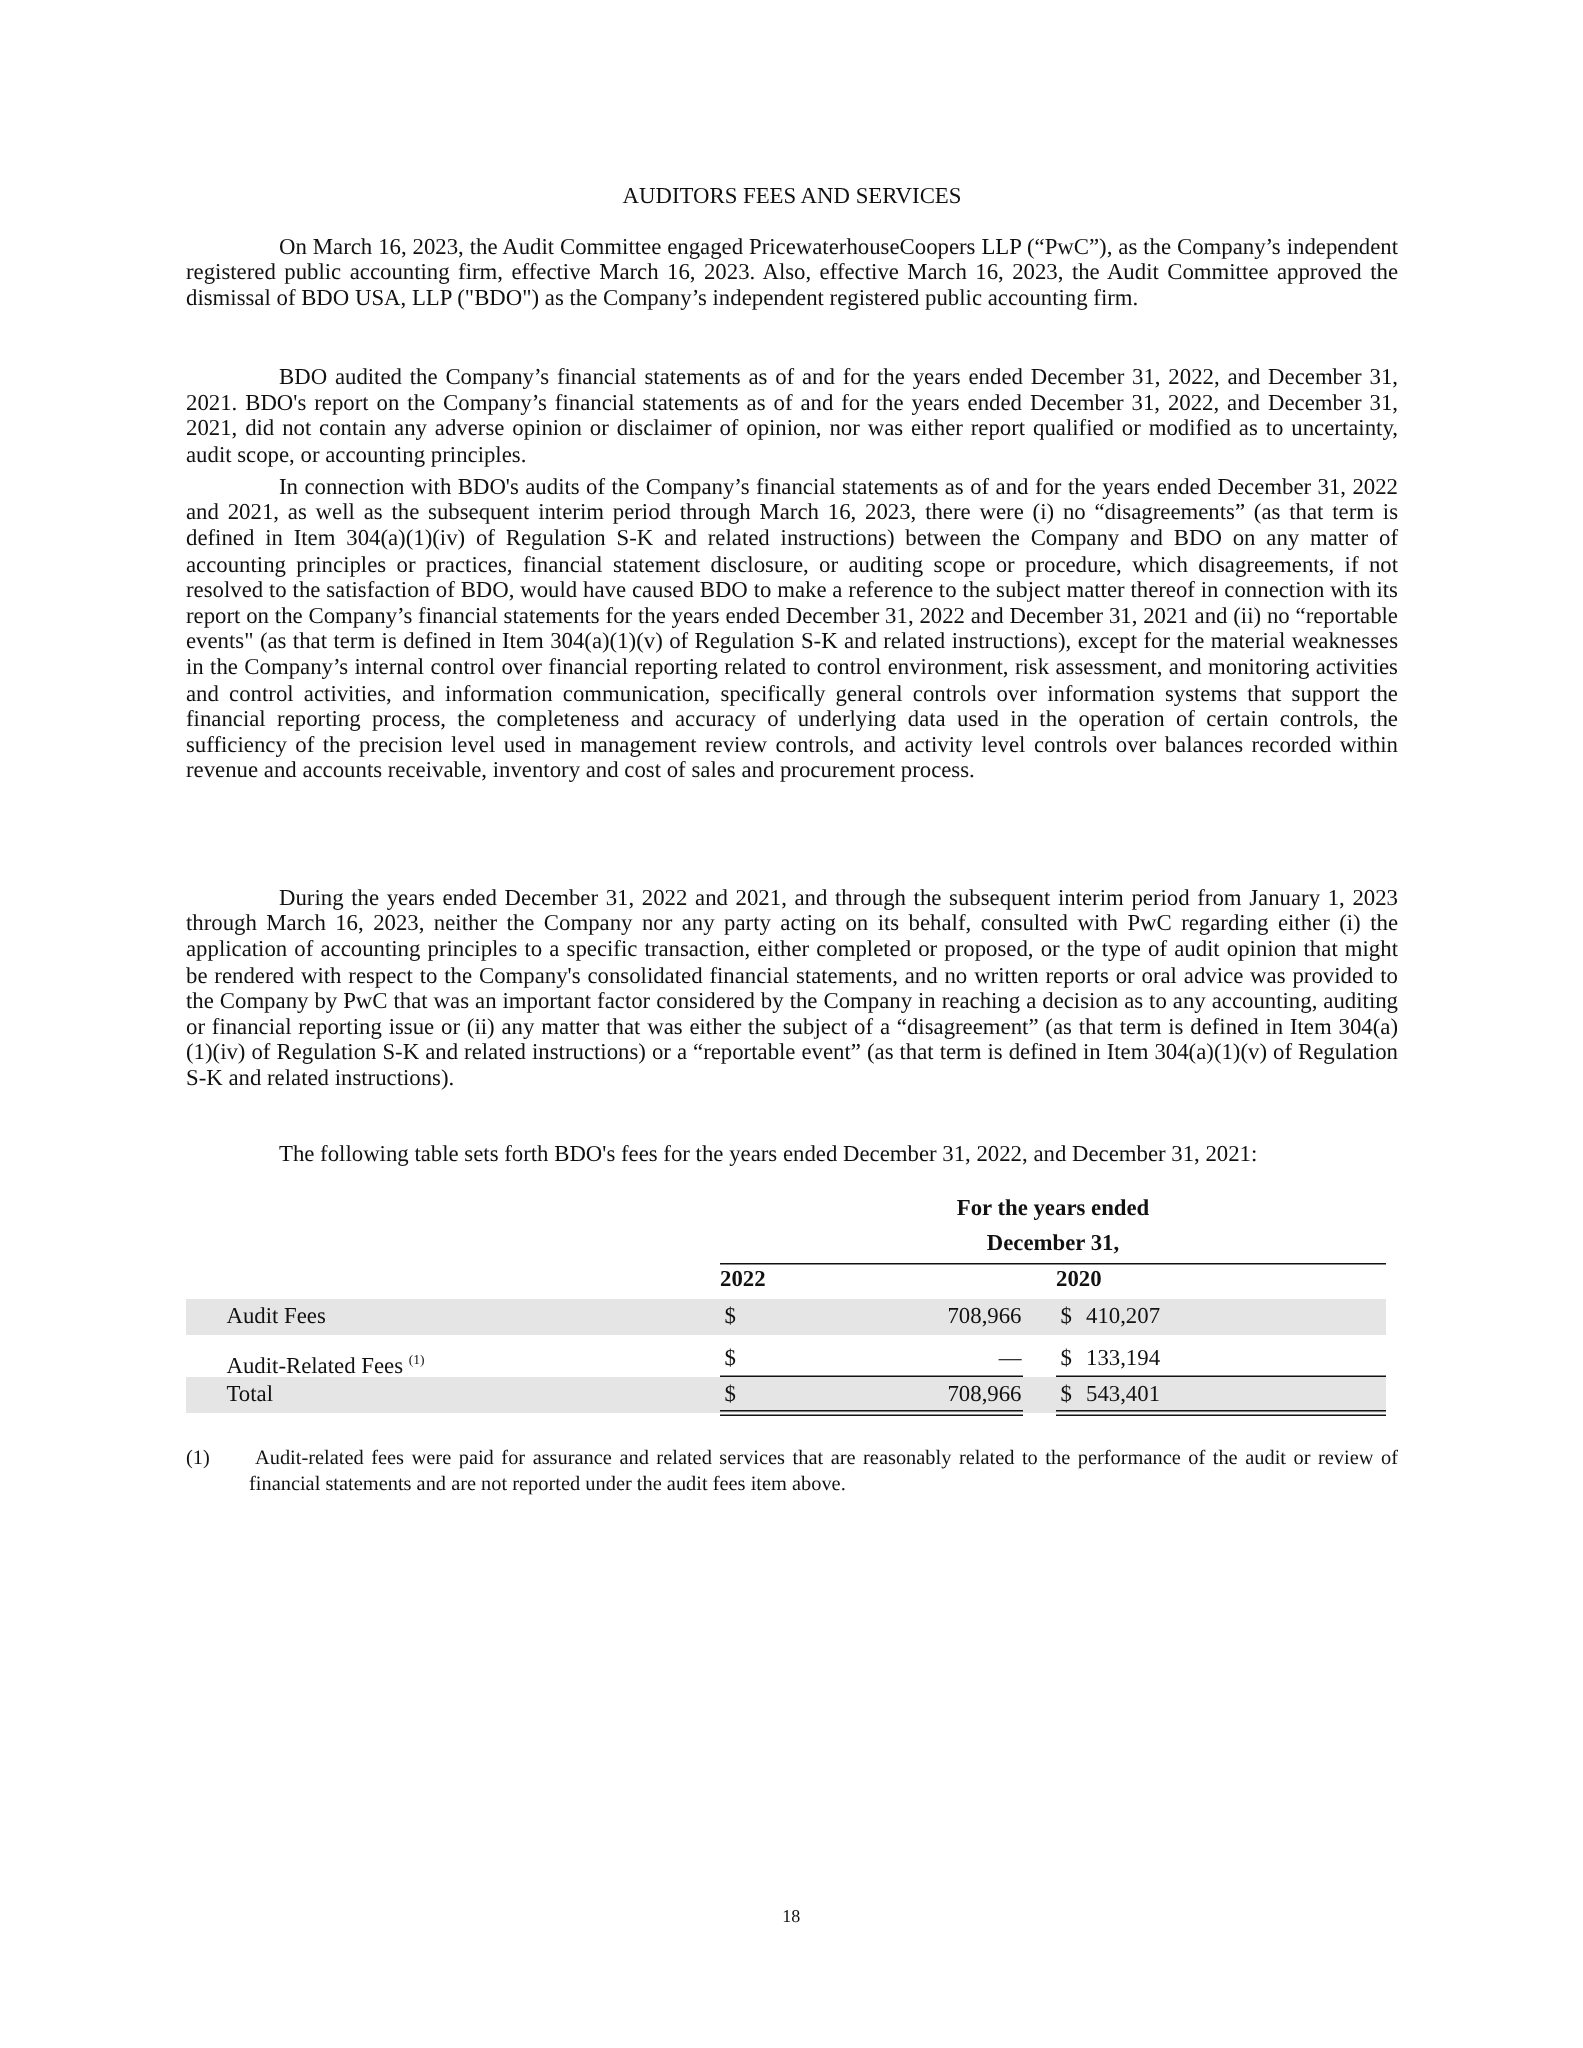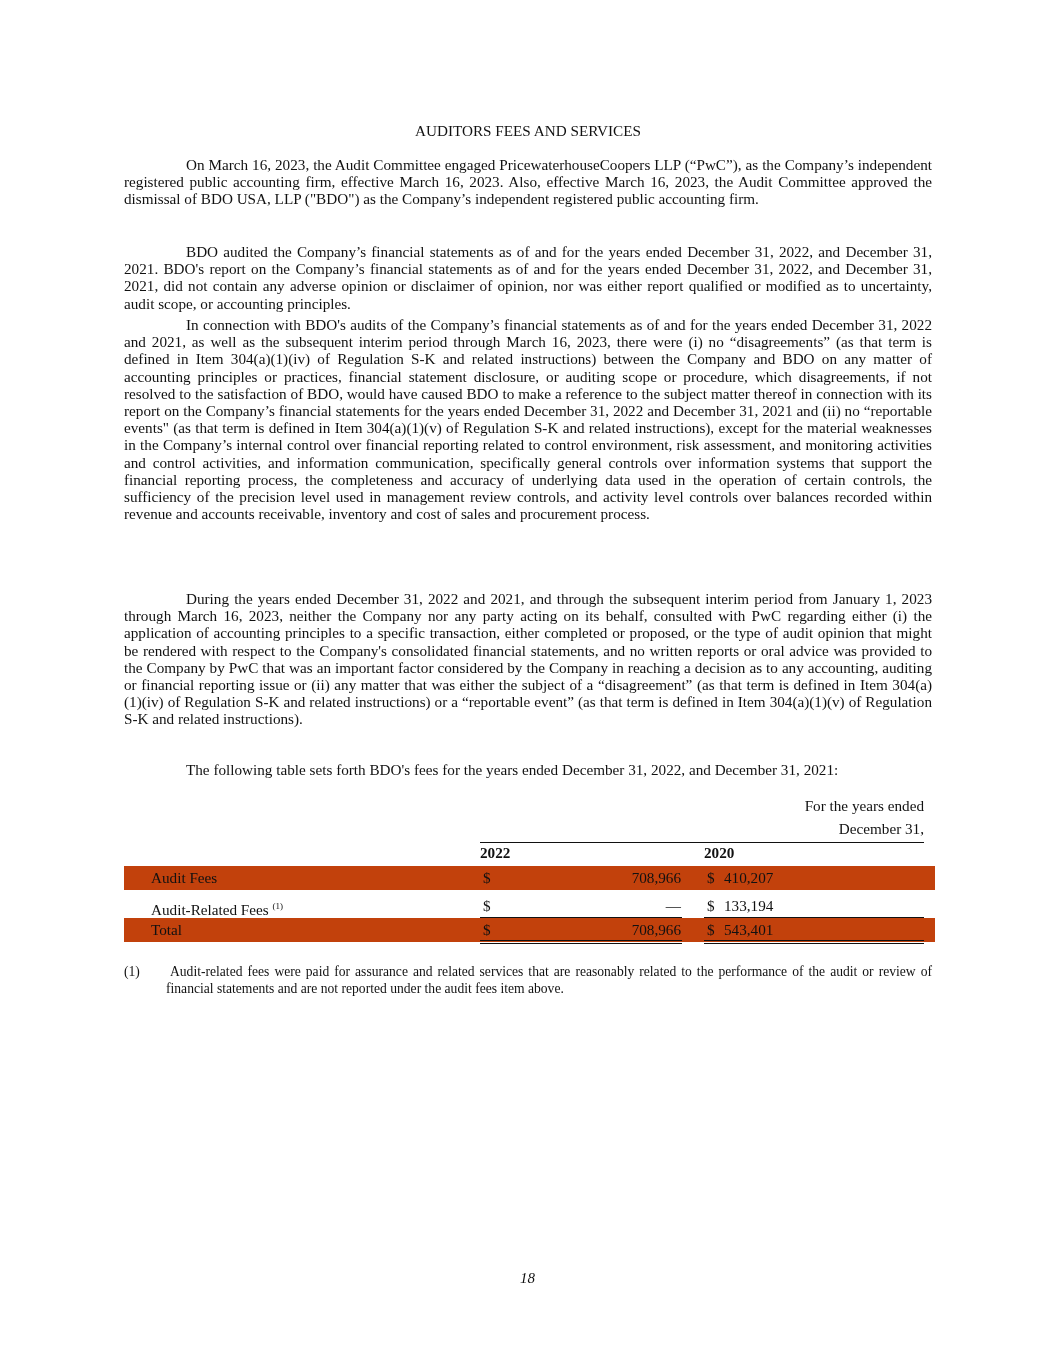--- a/index.html
+++ b/index.html
@@ -18,53 +18,53 @@
     text-align: justify; text-indent: 62px; line-height: 17.2px; margin: 0;
   }
   .p1 { top: 156px; }
   .p2 { top: 243px; }
   .p3 { top: 316px; }
   .p4 { top: 590px; }
   .p5 { top: 761px; }
 
   .tbl { position: absolute; left: 0; top: 797px; width: 800px; }
   .hdr1, .hdr2 {
-    position: absolute; left: 356px; width: 444px; text-align: right;
-    font-weight: normal;
+    position: absolute; left: 356px; width: 444px; text-align: center;
+    font-weight: bold;
   }
   .hdr1 { top: 0; }
   .hdr2 { top: 23px; }
   .hdr-rule { position: absolute; left: 356px; top: 45px; width: 444px; height: 0; border-top: 1.5px solid #111; }
   .yr { position: absolute; top: 47px; font-weight: bold; text-align: left; }
   .yr-2022 { left: 356px; width: 206px; }
   .yr-2021 { left: 580px; width: 220px; }
 
   .row { position: absolute; left: 0; width: 800px; height: 24px; }
-  .row.band { background: #c2410c; padding-left: 11px; }
+  .row.band { background: #e5e5e5; }
   .row-1 { top: 69px; }
   .row-2 { top: 97px; }
   .row-3 { top: 121px; }
   .cell { position: absolute; top: 3px; line-height: 18px; }
   .lbl { left: 27px; }
   .dl1 { left: 359px; }
   .v1 { left: 380px; width: 177px; text-align: right; font-family: Liberation Serif, serif; }
   .dl2 { left: 583px; }
   .v2 { left: 600px; width: 200px; text-align: left; }
   sup { font-size: 9px; vertical-align: 6px; }
 
   .rule-single { position: absolute; top: 120px; height: 0; border-top: 1.2px solid #111; }
   .rule-double { position: absolute; top: 143px; height: 2px; border-top: 1.2px solid #111; border-bottom: 1.2px solid #111; }
   .r-a { left: 356px; width: 202px; }
   .r-b { left: 580px; width: 220px; }
 
   .footnote { position: absolute; left: 0; top: 964px; width: 808px; font-size: 13.6px; line-height: 16.5px; }
   .fn-mark { position: absolute; left: 0; top: 0; }
   .fn-text { position: absolute; left: 42px; width: 766px; text-align: justify; text-indent: 4px; }
 
-  .page-num { position: absolute; top: 1270px; left: 0; width: 1055px; text-align: center; font-size: 15px; font-style: italic; }
+  .page-num { position: absolute; top: 1270px; left: 0; width: 1055px; text-align: center; font-size: 12px; }
 </style>
 </head>
 <body>
 
 <div class="page">
   <div class="title">AUDITORS FEES AND SERVICES</div>
 
   <p class="para p1">On March 16, 2023, the Audit Committee engaged PricewaterhouseCoopers LLP (“PwC”), as the Company’s independent registered public accounting firm, effective March 16, 2023. Also, effective March 16, 2023, the Audit Committee approved the dismissal of BDO USA, LLP ("BDO") as the Company’s independent registered public accounting firm.</p>
   <p class="para p2">BDO audited the Company’s financial statements as of and for the years ended December 31, 2022, and December 31, 2021. BDO's report on the Company’s financial statements as of and for the years ended December 31, 2022, and December 31, 2021, did not contain any adverse opinion or disclaimer of opinion, nor was either report qualified or modified as to uncertainty, audit scope, or accounting principles.</p>
   <p class="para p3">In connection with BDO's audits of the Company’s financial statements as of and for the years ended December 31, 2022 and 2021, as well as the subsequent interim period through March 16, 2023, there were (i) no “disagreements” (as that term is defined in Item 304(a)(1)(iv) of Regulation S-K and related instructions) between the Company and BDO on any matter of accounting principles or practices, financial statement disclosure, or auditing scope or procedure, which disagreements, if not resolved to the satisfaction of BDO, would have caused BDO to make a reference to the subject matter thereof in connection with its report on the Company’s financial statements for the years ended December 31, 2022 and December 31, 2021 and (ii) no “reportable events" (as that term is defined in Item 304(a)(1)(v) of Regulation S-K and related instructions), except for the material weaknesses in the Company’s internal control over financial reporting related to control environment, risk assessment, and monitoring activities and control activities, and information communication, specifically general controls over information systems that support the financial reporting process, the completeness and accuracy of underlying data used in the operation of certain controls, the sufficiency of the precision level used in management review controls, and activity level controls over balances recorded within revenue and accounts receivable, inventory and cost of sales and procurement process.</p>

